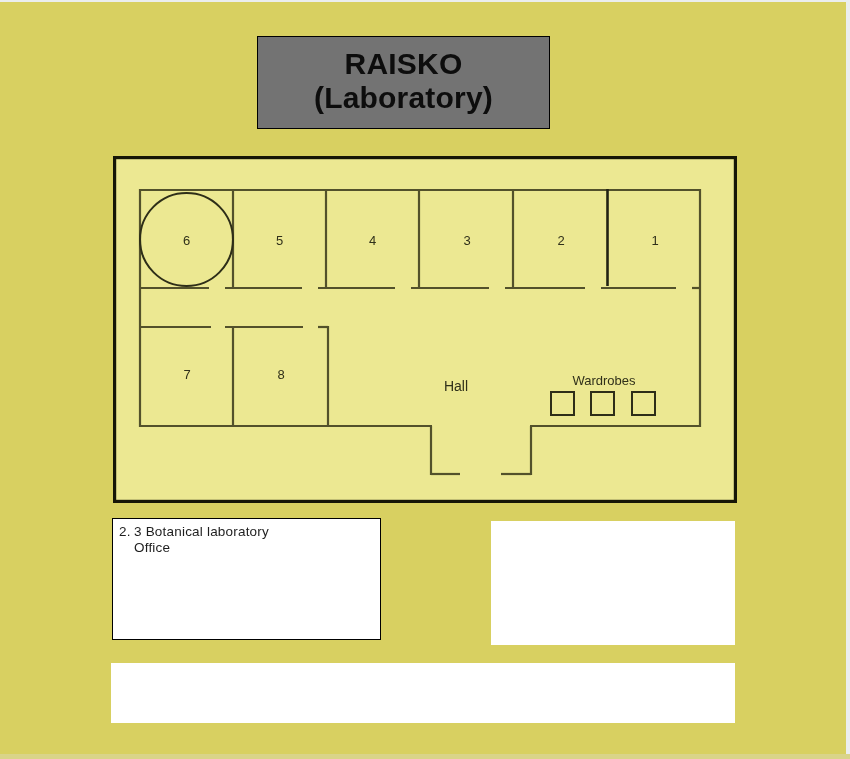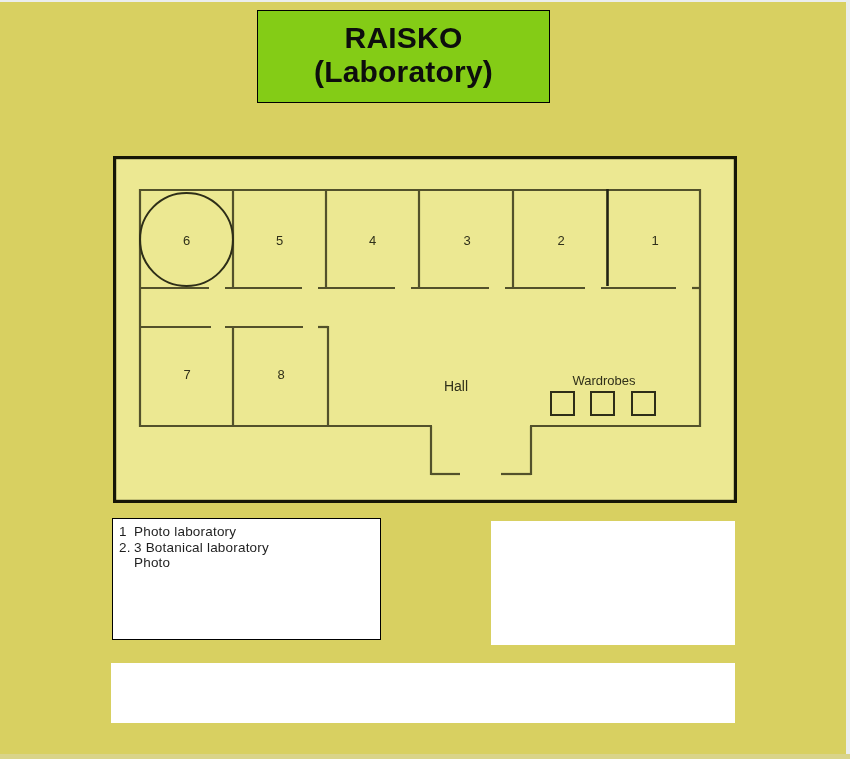--- a/index.html
+++ b/index.html
@@ -11,21 +11,21 @@
 <body>
 
 <div class="abs" style="left:0;top:0;width:850px;height:759px;background:#d8d061;"></div>
 
 <div class="abs" style="left:0;top:0;width:850px;height:2px;background:#ebeeee;"></div>
 
 <div class="abs" style="left:846px;top:0;width:4px;height:759px;background:#ebeeee;"></div>
 
 <div class="abs" style="left:0;top:754px;width:850px;height:5px;background:#d9d489;"></div>
 
-<div class="abs" style="left:257px;top:10px;width:291px;height:91px;background:#84cc16;border:1px solid #000;text-align:center;">
+<div class="abs" style="left:257px;top:36px;width:291px;height:91px;background:#737373;border:1px solid #000;text-align:center;">
 
   <div style="font-size:30px;font-weight:bold;color:#0d0d0d;line-height:34px;padding-top:10px;letter-spacing:0.2px;">RAISKO<br>(Laboratory)</div>
 </div>
 
 <div class="abs" style="left:113px;top:156px;width:624px;height:347px;">
 <svg style="filter:blur(0.4px)" width="624" height="347" viewBox="0 0 624 347">
 
   <rect x="0" y="0" width="624" height="347" fill="#ece892"></rect>
 
   <rect x="1.6" y="1.6" width="620.8" height="343.8" fill="none" stroke="#161606" stroke-width="3.2"></rect>
@@ -112,26 +112,25 @@
     <text x="343" y="235" font-size="14">Hall</text>
 
     <text x="491" y="229">Wardrobes</text>
   </g>
 </svg>
 </div>
 
 <div class="abs" style="left:112px;top:518px;width:267px;height:120px;background:#ffffff;border:1px solid #000;font-size:13.5px;letter-spacing:0.2px;color:#1e1e1e;line-height:15.6px;">
   <div style="padding:5px 0 0 6px;">
 
-    <div><span style="display:inline-block;width:15px;">1</span>Photo laboratory</div>
 
     <div><span style="display:inline-block;width:15px;">2.</span>3 Botanical laboratory</div>
 
 
-    <div style="padding-left:15px;">Photo</div>
+    <div style="padding-left:15px;">Office</div>
 
 
 
   </div>
 </div>
 
 <div class="abs" style="left:491px;top:521px;width:244px;height:124px;background:#ffffff;"></div>
 
 <div class="abs" style="left:111px;top:663px;width:624px;height:60px;background:#ffffff;"></div>
 

